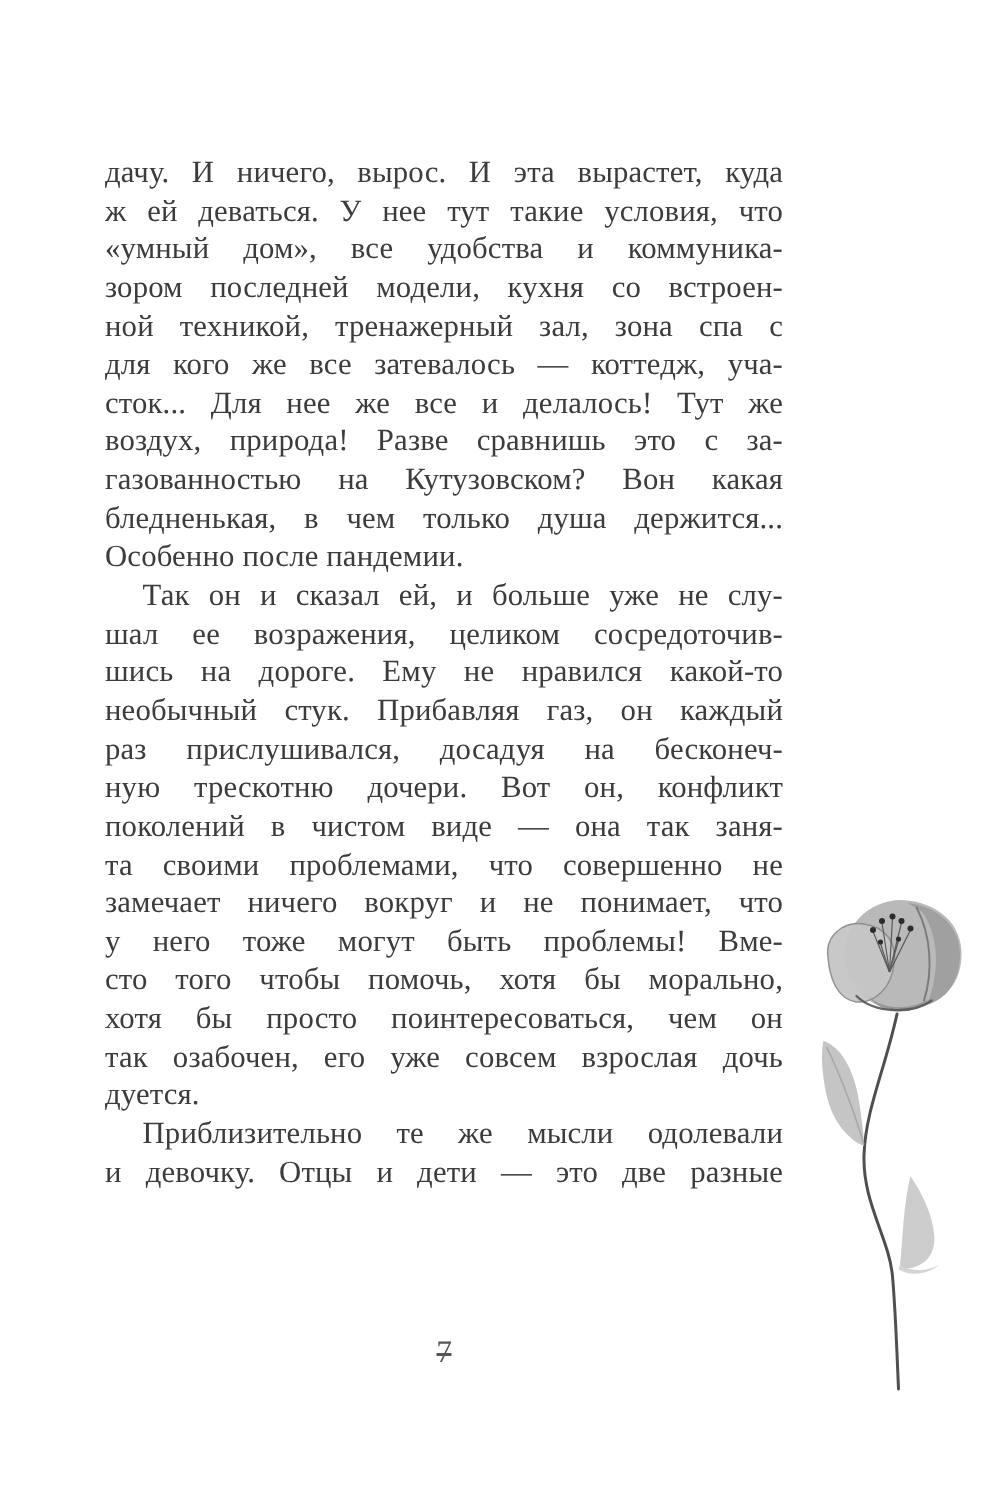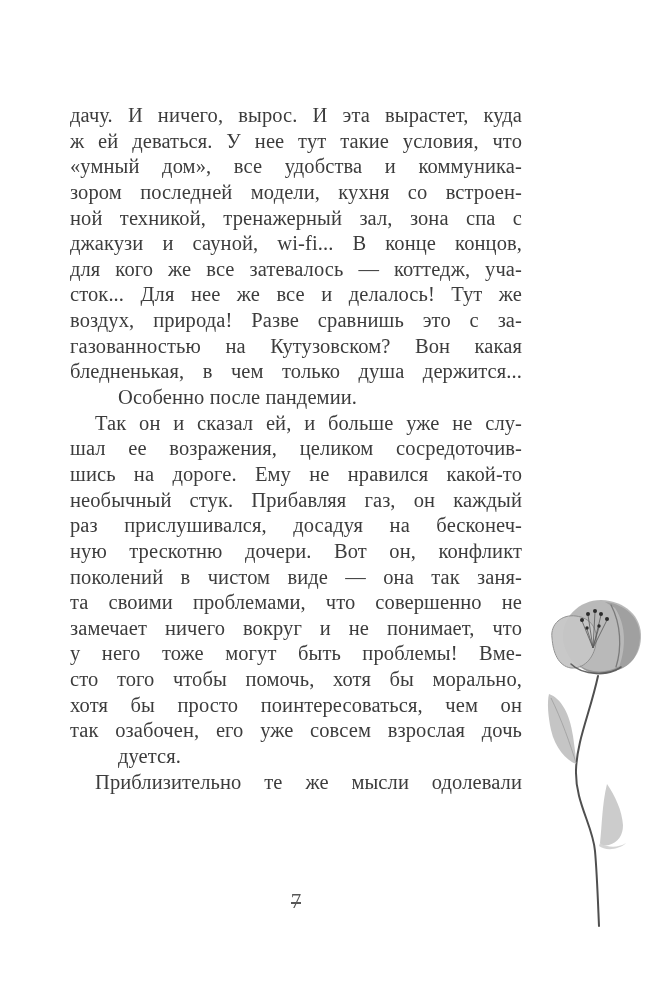--- a/index.html
+++ b/index.html
@@ -27,21 +27,20 @@
   }
   .line {
     text-align: justify;
     text-align-last: justify;
     height: 25.65px;
     overflow: hidden;
     white-space: normal;
   }
   .line.flush {
     text-align-last: left;
-    margin-left: 48px;
   }
   .line.indent {
     text-indent: 25px;
   }
   .folio {
     position: absolute;
     left: 70px;
     top: 889px;
     width: 452px;
     text-align: center;
@@ -73,21 +72,20 @@
 <body>
 
 <div class="page">
 
   <div class="text-block">
       <div class="line">дачу. И ничего, вырос. И эта вырастет, куда</div>
       <div class="line">ж ей деваться. У нее тут такие условия, что</div>
       <div class="line">«умный дом», все удобства и коммуника-</div>
       <div class="line">зором последней модели, кухня со встроен-</div>
       <div class="line">ной техникой, тренажерный зал, зона спа с</div>
-      <div class="line">джакузи и сауной, wi-fi... В конце концов,</div>
       <div class="line">для кого же все затевалось — коттедж, уча-</div>
       <div class="line">сток... Для нее же все и делалось! Тут же</div>
       <div class="line">воздух, природа! Разве сравнишь это с за-</div>
       <div class="line">газованностью на Кутузовском? Вон какая</div>
       <div class="line">бледненькая, в чем только душа держится...</div>
       <div class="line flush">Особенно после пандемии.</div>
       <div class="line indent">Так он и сказал ей, и больше уже не слу-</div>
       <div class="line">шал ее возражения, целиком сосредоточив-</div>
       <div class="line">шись на дороге. Ему не нравился какой-то</div>
       <div class="line">необычный стук. Прибавляя газ, он каждый</div>
@@ -95,20 +93,21 @@
       <div class="line">ную трескотню дочери. Вот он, конфликт</div>
       <div class="line">поколений в чистом виде — она так заня-</div>
       <div class="line">та своими проблемами, что совершенно не</div>
       <div class="line">замечает ничего вокруг и не понимает, что</div>
       <div class="line">у него тоже могут быть проблемы! Вме-</div>
       <div class="line">сто того чтобы помочь, хотя бы морально,</div>
       <div class="line">хотя бы просто поинтересоваться, чем он</div>
       <div class="line">так озабочен, его уже совсем взрослая дочь</div>
       <div class="line flush">дуется.</div>
       <div class="line indent">Приблизительно те же мысли одолевали</div>
+      <div class="line">и девочку. Отцы и дети — это две разные</div>
     </div>
 
   <svg class="flower-svg" viewBox="0 0 135 345" xmlns="http://www.w3.org/2000/svg">
 
     <g>
       <path d="M 28,52 C 26,30 44,12 66,12 C 90,13 107,28 106,50 C 105,70 92,83 68,85 C 46,86 31,72 28,52 Z" opacity="0.9" fill="#b1b1b1"></path>
       <path d="M 70,14 C 90,16 106,30 105,50 C 104,67 96,78 83,82 C 91,62 92,38 80,20 Z" opacity="0.85" fill="#9b9b9b"></path>
       <path d="M 76,17 C 86,36 87,60 81,79" fill="none" stroke-width="1.3" opacity="0.8" stroke-linecap="round" stroke="#6c6c6c"></path>
       <path d="M 17,50 C 15,36 27,26 41,28 C 56,30 63,41 61,55 C 59,71 48,81 36,80 C 23,78 18,64 17,50 Z" stroke="#8d8d8d" stroke-width="1" opacity="0.95" fill="#c6c6c6"></path>
       <path d="M 44,76 C 52,85 72,86 84,78 C 78,88 54,91 44,76 Z" fill="#8f8f8f" opacity="0.8"></path>

